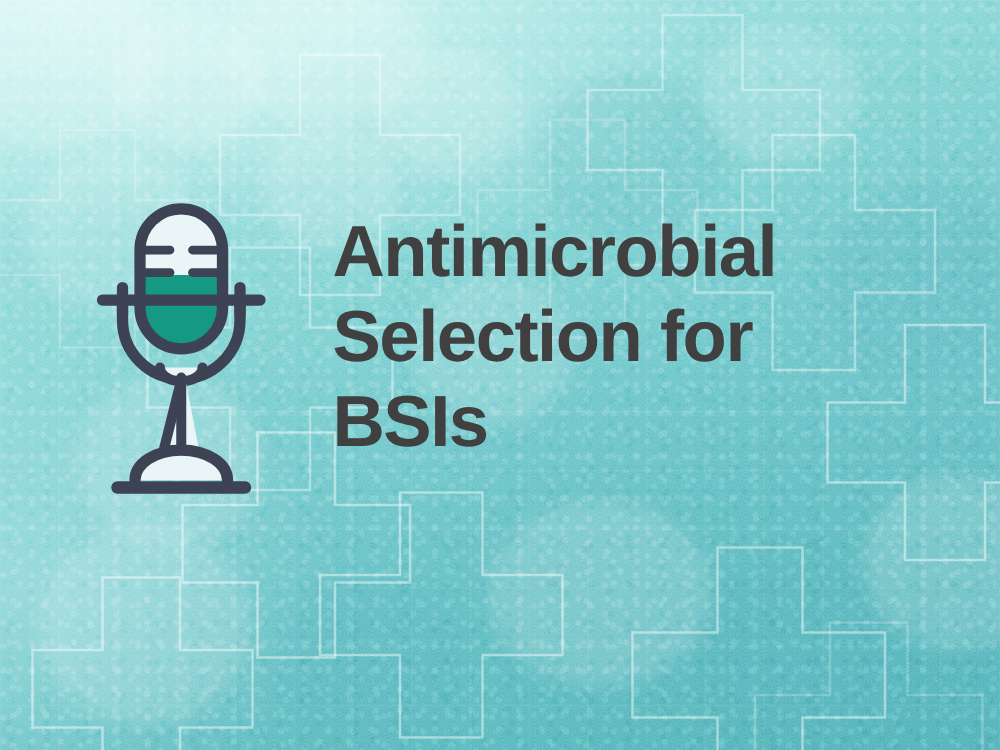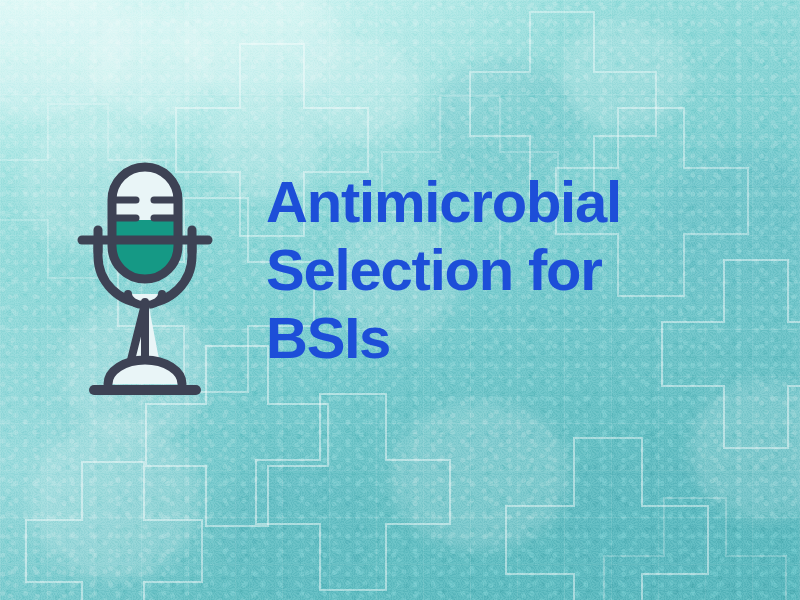--- a/index.html
+++ b/index.html
@@ -112,21 +112,21 @@
     width: 146px;
     height: 248px;
   }
   .mic-wrap svg { display: block; width: 146px; height: 248px; }
 
   .title {
     position: absolute;
     left: 266px;
     top: 168px;
     width: 470px;
-    color: #1d4ed8;
+    color: #404040;
     font-family: "Liberation Sans", sans-serif;
     font-weight: bold;
     font-size: 58px;
     line-height: 68px;
     letter-spacing: -1.2px;
     white-space: pre-line;
   }
 </style>
 </head>
 <body>

